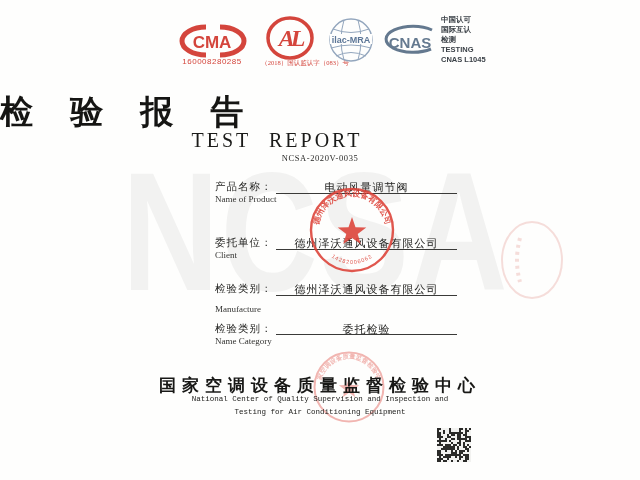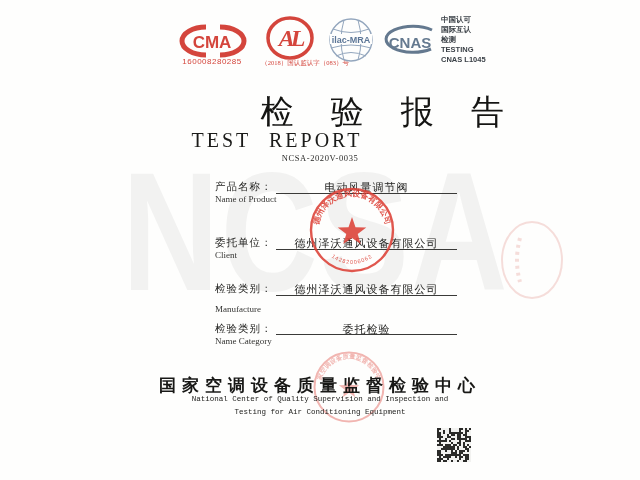--- a/index.html
+++ b/index.html
@@ -17,22 +17,22 @@
            font-size:8px;color:#d4453c;letter-spacing:.5px;font-family:"Liberation Sans",sans-serif;}
   .al-box{position:absolute;left:264px;top:16px;width:52px;height:44px;}
   .al-cap{position:absolute;left:240px;top:59px;width:130px;text-align:center;
           font-size:6.5px;color:#d4453c;}
   .ilac-box{position:absolute;left:327px;top:16px;width:48px;height:48px;}
   .cnas-box{position:absolute;left:382px;top:22px;width:56px;height:40px;}
   .cnas-info{position:absolute;left:441px;top:15px;font-family:"Liberation Sans",sans-serif;
              font-weight:bold;font-size:7.5px;line-height:10px;color:#3b4147;}
 
   
-  .title-zh{position:absolute;left:0;top:90px;width:512px;text-align:right;
-            font-family:"Liberation Sans","DejaVu Sans",sans-serif;font-weight:normal;
+  .title-zh{position:absolute;left:0;top:90px;width:512px;text-align:left;
+            font-family:"Liberation Sans","DejaVu Sans",sans-serif;font-weight:bold;
             font-size:33px;letter-spacing:8px;word-spacing:12px;color:#151513;}
   .title-en{position:absolute;left:0;top:129px;width:554px;text-align:center;
             font-size:20px;letter-spacing:3px;word-spacing:10px;color:#1b1b19;}
   .report-no{position:absolute;left:0;top:153px;width:640px;text-align:center;
              font-size:8.5px;letter-spacing:.6px;color:#2a2a28;}
 
   
   .f-label-zh{position:absolute;left:215px;font-size:10.5px;color:#262624;letter-spacing:1px;}
   .f-label-en{position:absolute;left:215px;font-size:9px;color:#333331;}
   .f-line{position:absolute;left:276px;width:181px;height:1px;background:#3a3a38;}

